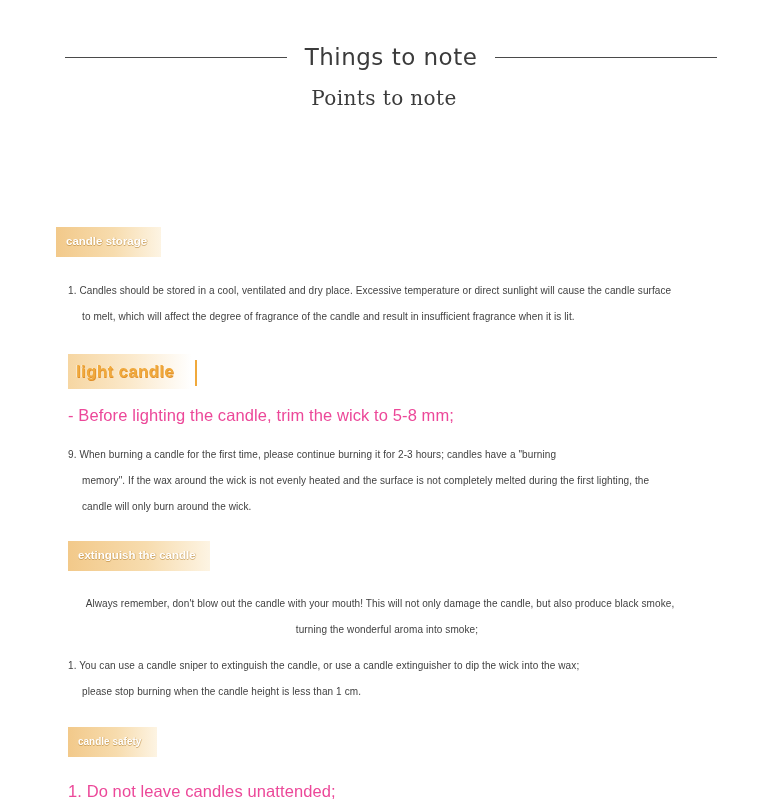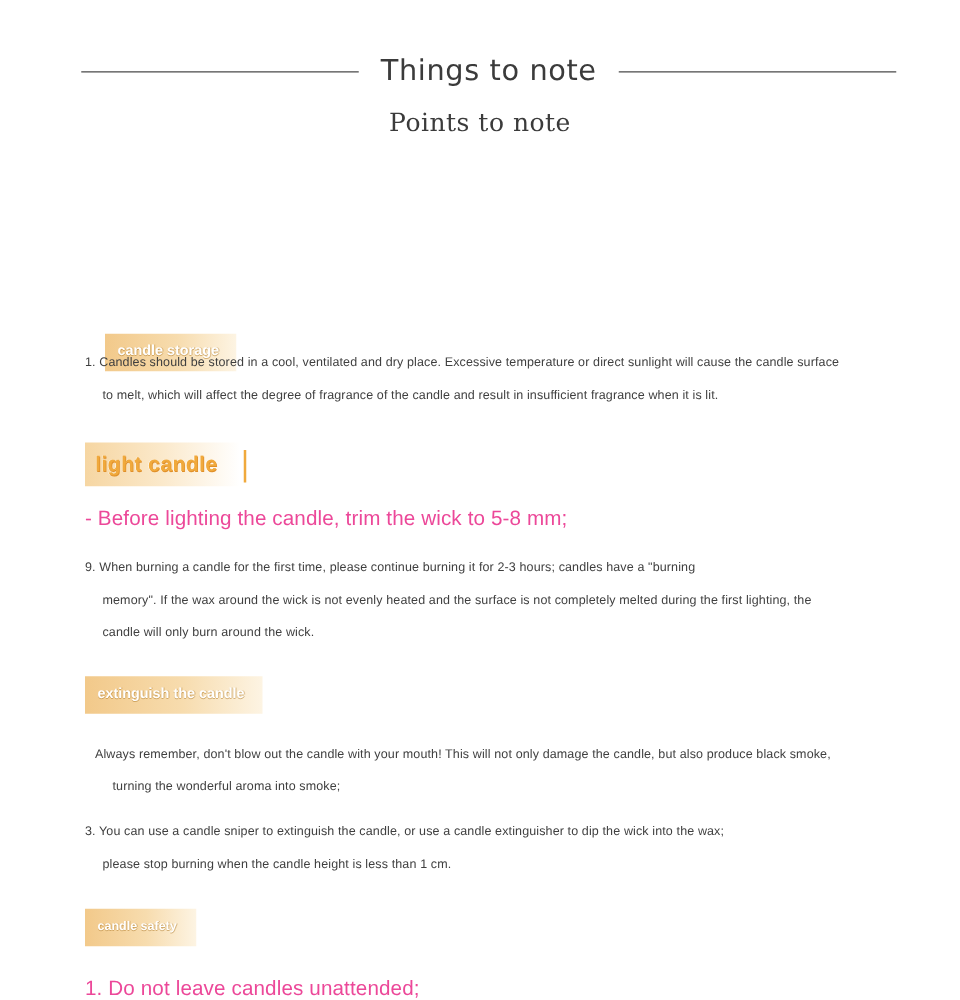--- a/index.html
+++ b/index.html
@@ -122,29 +122,29 @@
   .para .indent {
     display: block;
     padding-left: 14px;
   }
   .heading-line {
     font-size: 16.5px;
     color: #ec4899;
     letter-spacing: 0.1px;
   }
 
-  .s-storage-tag { position: absolute; left: 84px; top: 131px; margin-top: 40px; }
+  .s-storage-tag { position: absolute; left: 56px; top: 131px; }
   .s-storage-p   { position: absolute; left: 68px; top: 182px; width: 640px; }
 
   .s-light-tag   { position: absolute; left: 68px; top: 258px; }
   .s-light-head  { position: absolute; left: 68px; top: 310px; width: 660px; }
   .s-light-p     { position: absolute; left: 68px; top: 346px; width: 645px; }
 
   .s-ext-tag     { position: absolute; left: 68px; top: 445px; }
-  .s-ext-p1      { position: absolute; left: 76px; top: 495px; width: 640px; }
+  .s-ext-p1      { position: absolute; left: 60px; top: 495px; width: 640px; text-align: center; }
   .s-ext-p2      { position: absolute; left: 68px; top: 557px; width: 640px; }
 
   .s-safe-tag    { position: absolute; left: 68px; top: 631px; }
   .s-safe-h      { position: absolute; left: 68px; top: 686px; }
 </style>
 </head>
 <body>
 
 <div class="page">
 
@@ -184,21 +184,21 @@
     <div class="tag-wrap s-ext-tag">
       <span class="tag small">
         <span class="tag-inner">extinguish the candle</span>
       </span>
     </div>
     <div class="para s-ext-p1">
       <span>Always remember, don't blow out the candle with your mouth! This will not only damage the candle, but also produce black smoke,</span>
       <span class="indent">turning the wonderful aroma into smoke;</span>
     </div>
     <div class="para s-ext-p2">
-      <span>3. You can use a candle sniper to extinguish the candle, or use a candle extinguisher to dip the wick into the wax;</span>
+      <span>1. You can use a candle sniper to extinguish the candle, or use a candle extinguisher to dip the wick into the wax;</span>
       <span class="indent">please stop burning when the candle height is less than 1 cm.</span>
     </div>
 
     <div class="tag-wrap s-safe-tag">
       <span class="tag safety">
         <span class="tag-inner">candle safety</span>
       </span>
     </div>
     <div class="heading-line s-safe-h">1. Do not leave candles unattended;</div>
 

